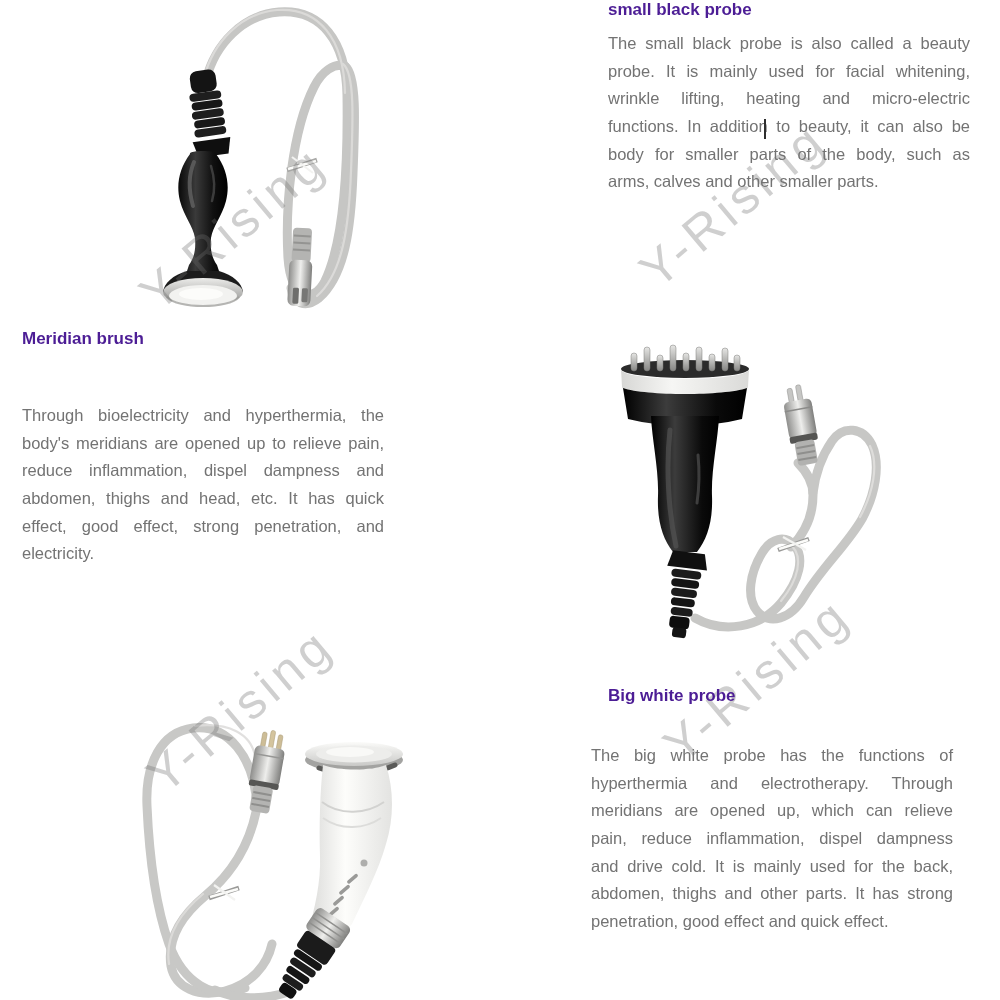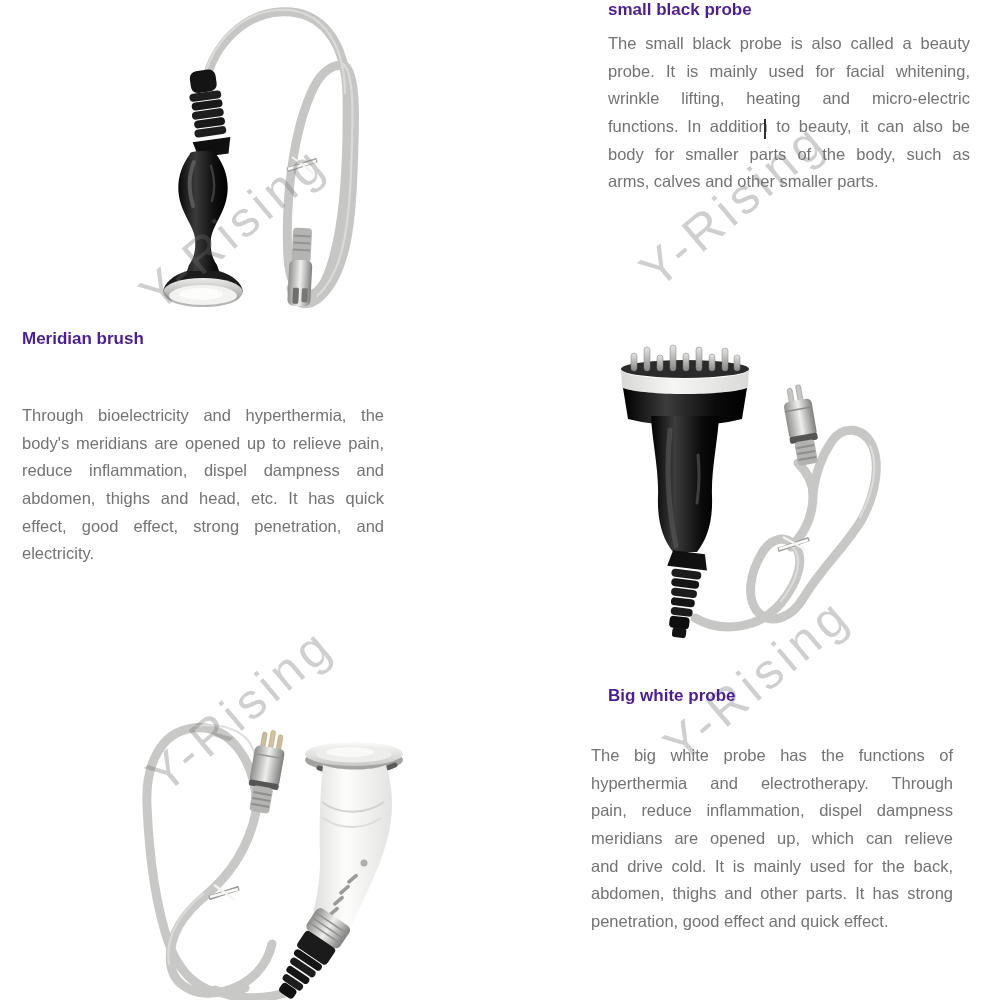--- a/index.html
+++ b/index.html
@@ -310,21 +310,21 @@
       <div class="tline">reduce inflammation, dispel dampness and</div>
       <div class="tline">abdomen, thighs and head, etc. It has quick</div>
       <div class="tline">effect, good effect, strong penetration, and</div>
       <div class="tline last">electricity.</div>
     </div>
 
   <h2 class="hdr" id="h3">Big white probe</h2>
   <div class="para" id="p3">
       <div class="tline">The big white probe has the functions of</div>
       <div class="tline">hyperthermia and electrotherapy. Through</div>
+      <div class="tline">meridians are opened up, which can relieve</div>
       <div class="tline">pain, reduce inflammation, dispel dampness</div>
-      <div class="tline">meridians are opened up, which can relieve</div>
       <div class="tline">and drive cold. It is mainly used for the back,</div>
       <div class="tline">abdomen, thighs and other parts. It has strong</div>
       <div class="tline last">penetration, good effect and quick effect.</div>
     </div>
 
   <div class="caret"></div>
 </div>
 
 </body></html>

